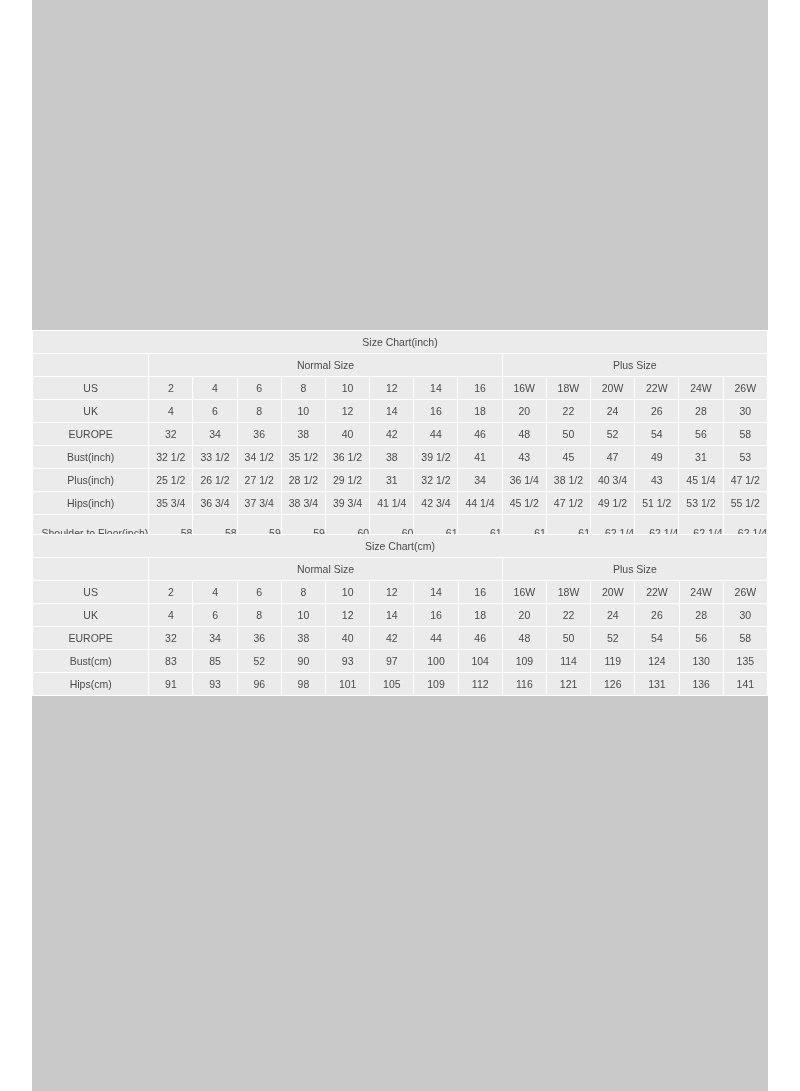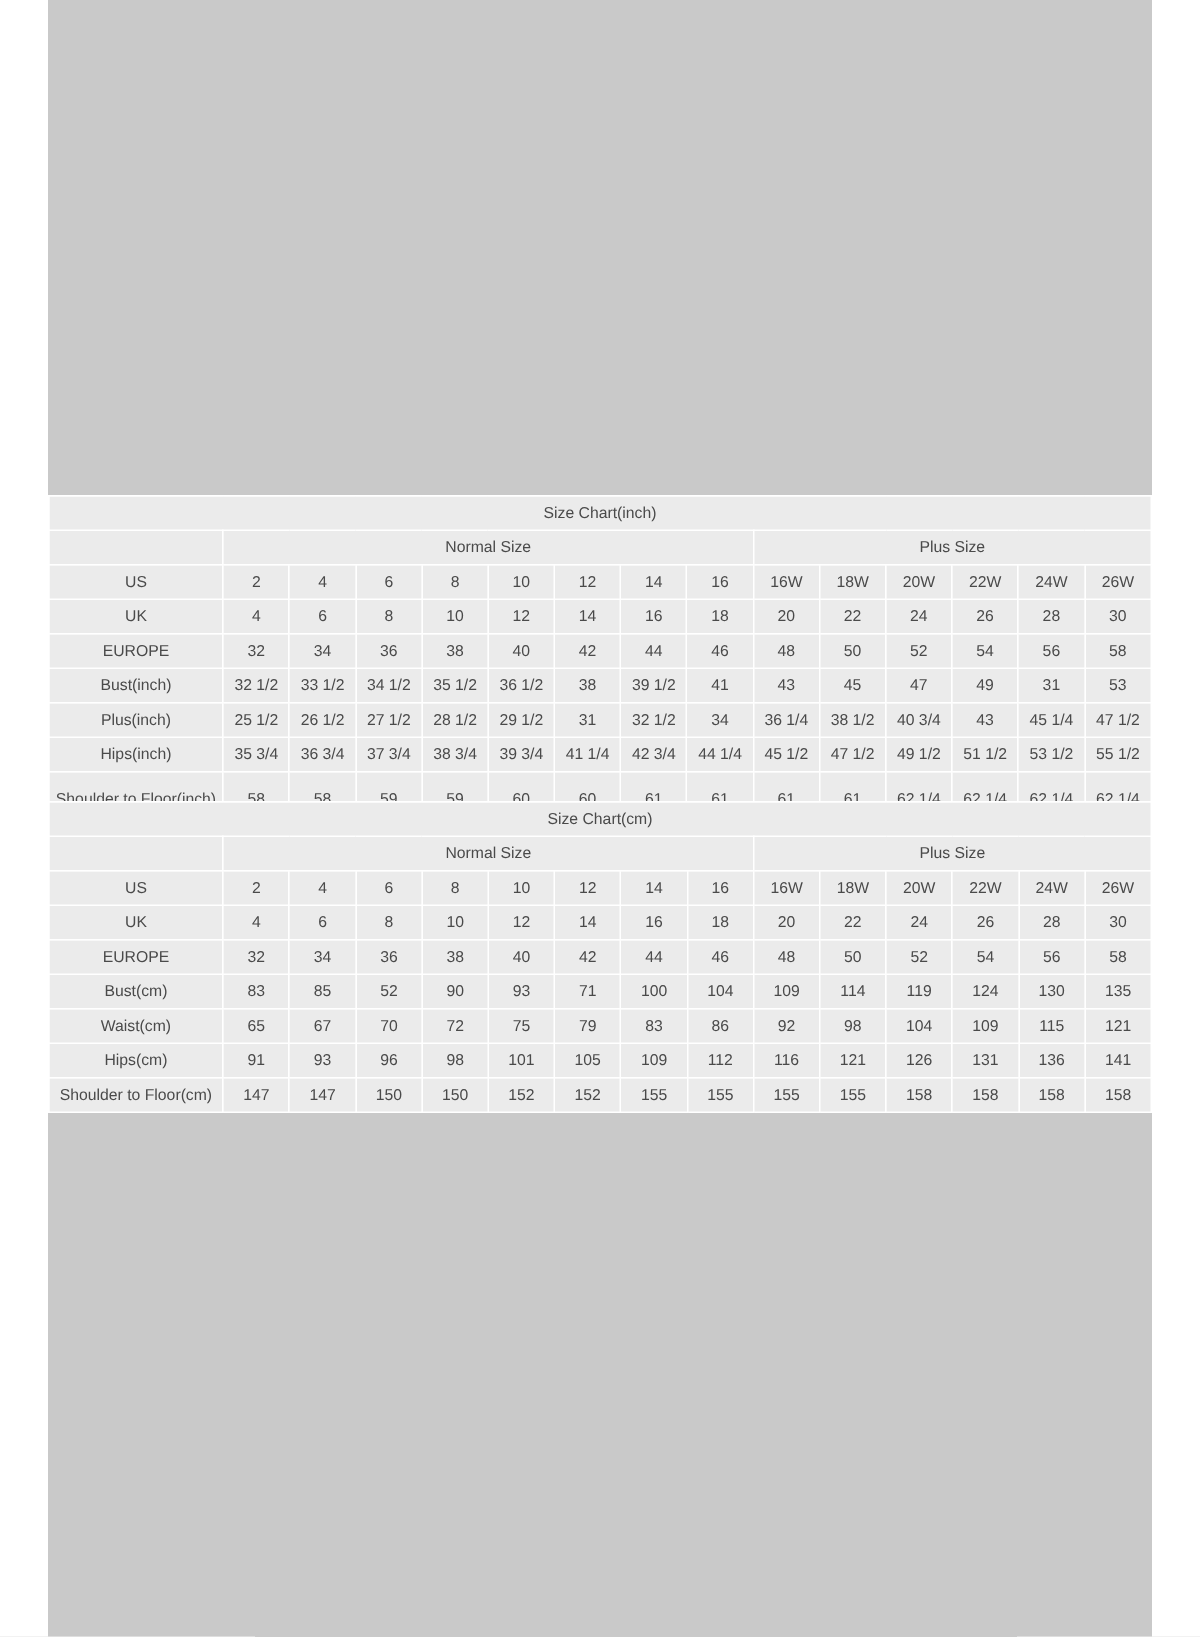--- a/index.html
+++ b/index.html
@@ -81,21 +81,21 @@
     background: #e2e2e2;
     font-size: 10.5px;
     color: #4a4a4a;
     line-height: 1.15;
   }
   td.data-cell {
     background: #f2f2f2;
     font-size: 10.5px;
     color: #4a4a4a;
   }
-  tr.tall td { height: 36px; }
+  tr.tall td { height: 36px; text-align: right; }
   col.label-col { width: 110px; }
   col.data-col { width: 41.8px; }
 </style>
 </head>
 <body>
 
 <div id="page">
   <div class="bg-block"></div>
   <div class="charts">
     <div class="chart-wrap" id="chart0">
@@ -327,78 +327,44 @@
               <td class="data-cell">56</td>
               <td class="data-cell">58</td>
             </tr>
             <tr>
               <td class="row-head">Bust(cm)</td>
               <td class="data-cell">83</td>
               <td class="data-cell">85</td>
               <td class="data-cell">52</td>
               <td class="data-cell">90</td>
               <td class="data-cell">93</td>
-              <td class="data-cell">71</td>
+              <td class="data-cell">97</td>
               <td class="data-cell">100</td>
               <td class="data-cell">104</td>
               <td class="data-cell">109</td>
               <td class="data-cell">114</td>
               <td class="data-cell">119</td>
               <td class="data-cell">124</td>
               <td class="data-cell">130</td>
               <td class="data-cell">135</td>
-            </tr>
-            <tr>
-              <td class="row-head">Waist(cm)</td>
-              <td class="data-cell">65</td>
-              <td class="data-cell">67</td>
-              <td class="data-cell">70</td>
-              <td class="data-cell">72</td>
-              <td class="data-cell">75</td>
-              <td class="data-cell">79</td>
-              <td class="data-cell">83</td>
-              <td class="data-cell">86</td>
-              <td class="data-cell">92</td>
-              <td class="data-cell">98</td>
-              <td class="data-cell">104</td>
-              <td class="data-cell">109</td>
-              <td class="data-cell">115</td>
-              <td class="data-cell">121</td>
             </tr>
             <tr>
               <td class="row-head">Hips(cm)</td>
               <td class="data-cell">91</td>
               <td class="data-cell">93</td>
               <td class="data-cell">96</td>
               <td class="data-cell">98</td>
               <td class="data-cell">101</td>
               <td class="data-cell">105</td>
               <td class="data-cell">109</td>
               <td class="data-cell">112</td>
               <td class="data-cell">116</td>
               <td class="data-cell">121</td>
               <td class="data-cell">126</td>
               <td class="data-cell">131</td>
               <td class="data-cell">136</td>
               <td class="data-cell">141</td>
             </tr>
-            <tr>
-              <td class="row-head">Shoulder to Floor(cm)</td>
-              <td class="data-cell">147</td>
-              <td class="data-cell">147</td>
-              <td class="data-cell">150</td>
-              <td class="data-cell">150</td>
-              <td class="data-cell">152</td>
-              <td class="data-cell">152</td>
-              <td class="data-cell">155</td>
-              <td class="data-cell">155</td>
-              <td class="data-cell">155</td>
-              <td class="data-cell">155</td>
-              <td class="data-cell">158</td>
-              <td class="data-cell">158</td>
-              <td class="data-cell">158</td>
-              <td class="data-cell">158</td>
-            </tr>
           </tbody>
         </table>
       </div>
   </div>
 </div>
 
 </body></html>

